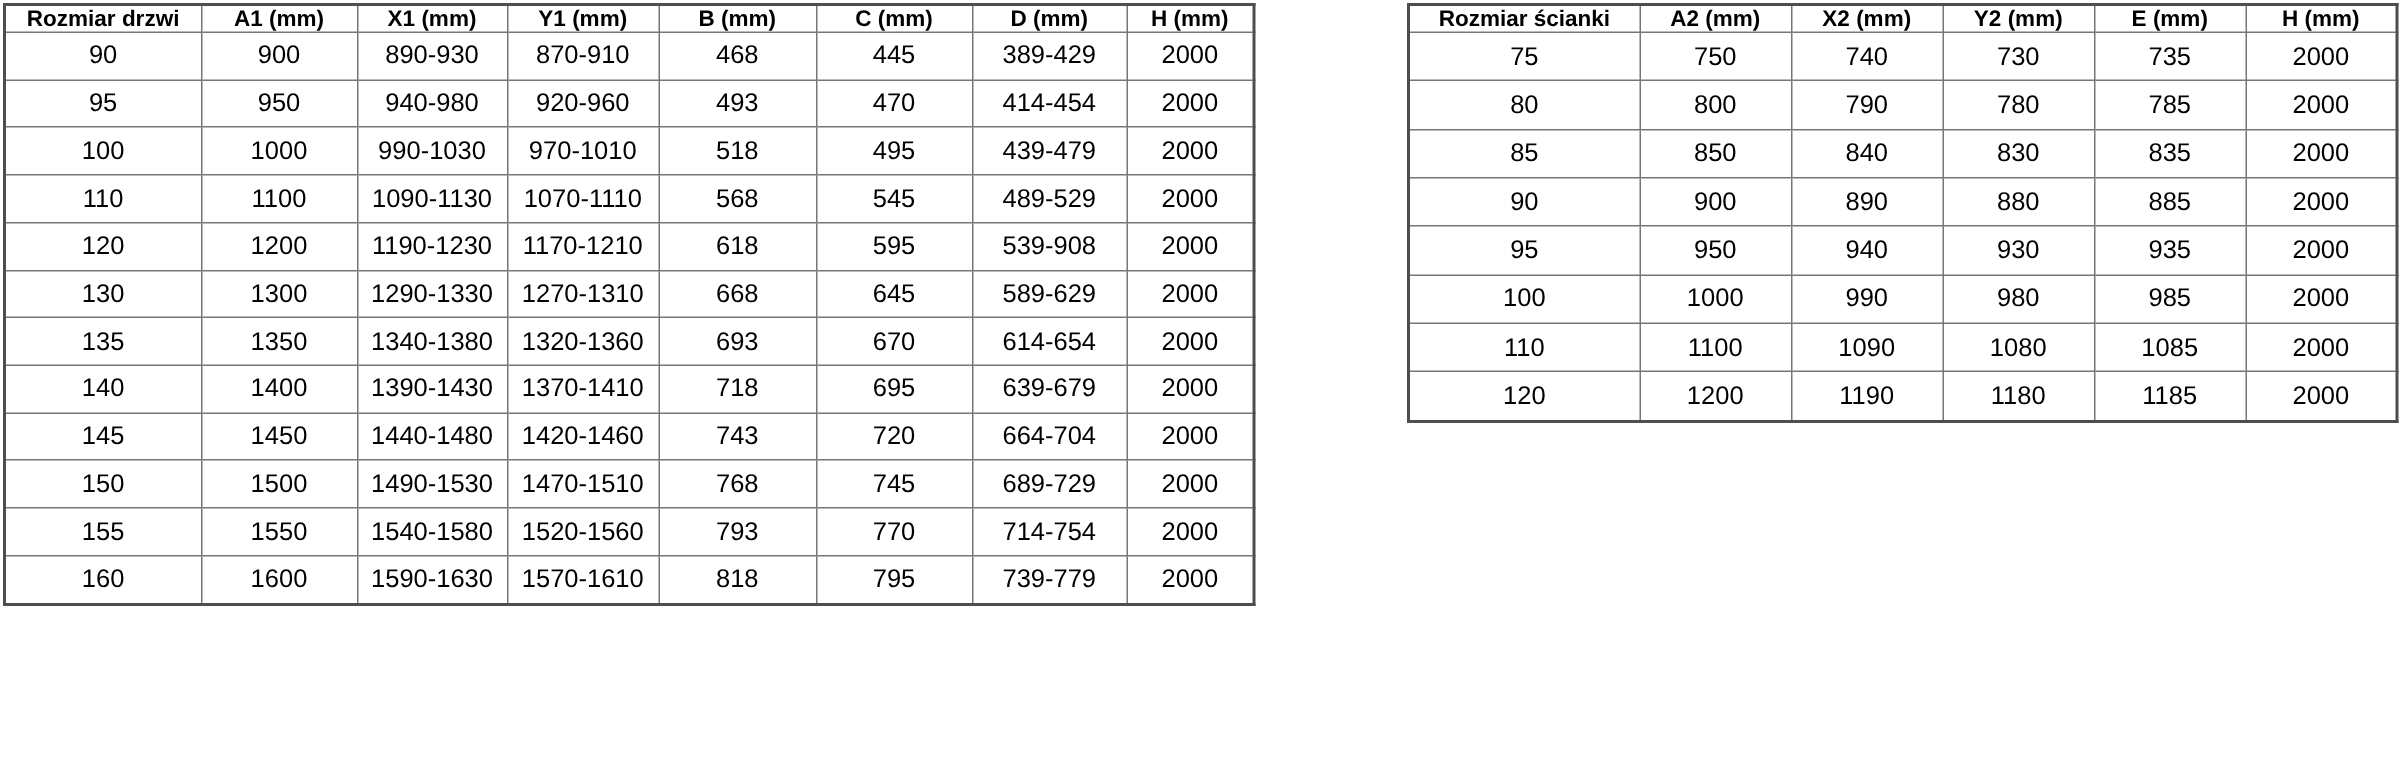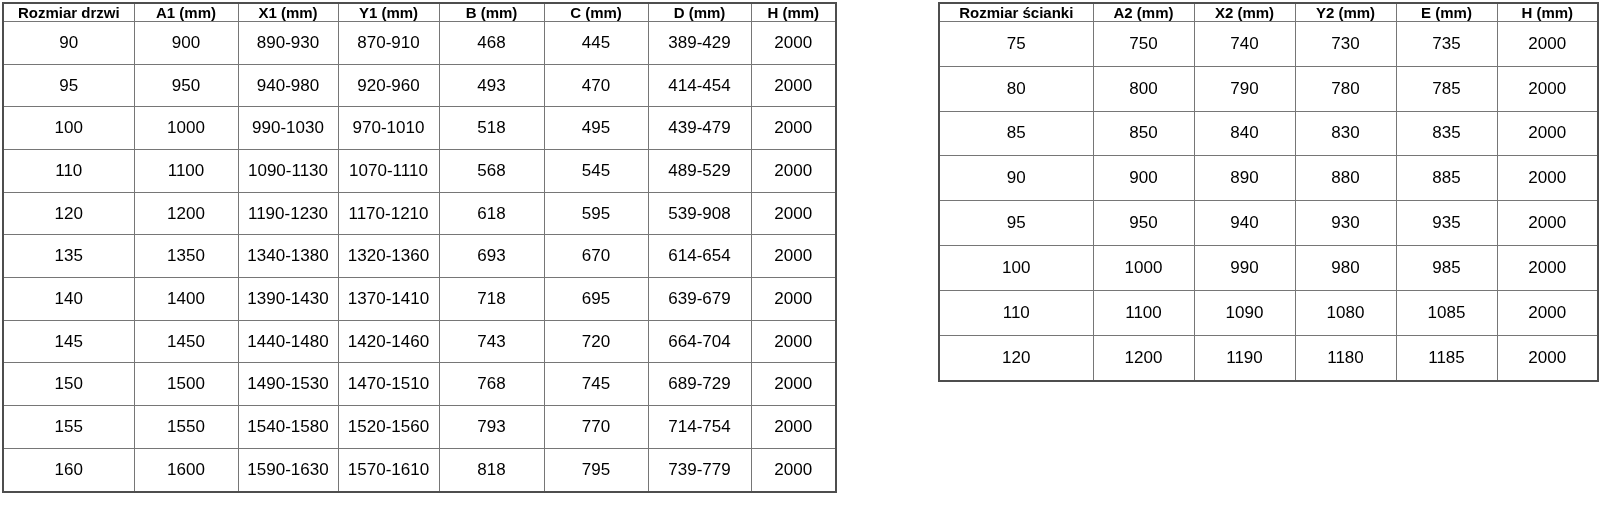--- a/index.html
+++ b/index.html
@@ -11,22 +11,22 @@
     overflow: hidden;
   }
   .spec-table {
     position: absolute;
     top: 2px;
     border-collapse: collapse;
     table-layout: fixed;
     background: #ffffff;
     border: 2px solid #4e4e4e;
   }
-  .spec-table.left  { left: 2px;   width: 833px; height: 491px; }
-  .spec-table.right { left: 938px; width: 659px; height: 380px; }
+  .spec-table.left  { left: 2px;   width: 833px; height: 402px; }
+  .spec-table.right { left: 938px; width: 659px; height: 280px; }
   .spec-table th, .spec-table td {
     border: 1px solid #767676;
     text-align: center;
     vertical-align: middle;
     color: #000000;
     white-space: nowrap;
     overflow: hidden;
     padding: 0 2px;
   }
   .spec-table th {
@@ -110,20 +110,30 @@
           <td>120</td>
           <td>1200</td>
           <td>1190-1230</td>
           <td>1170-1210</td>
           <td>618</td>
           <td>595</td>
           <td>539-908</td>
           <td>2000</td>
         </tr>
         <tr>
+          <td>130</td>
+          <td>1300</td>
+          <td>1290-1330</td>
+          <td>1270-1310</td>
+          <td>668</td>
+          <td>645</td>
+          <td>589-629</td>
+          <td>2000</td>
+        </tr>
+        <tr>
           <td>135</td>
           <td>1350</td>
           <td>1340-1380</td>
           <td>1320-1360</td>
           <td>693</td>
           <td>670</td>
           <td>614-654</td>
           <td>2000</td>
         </tr>
         <tr>

